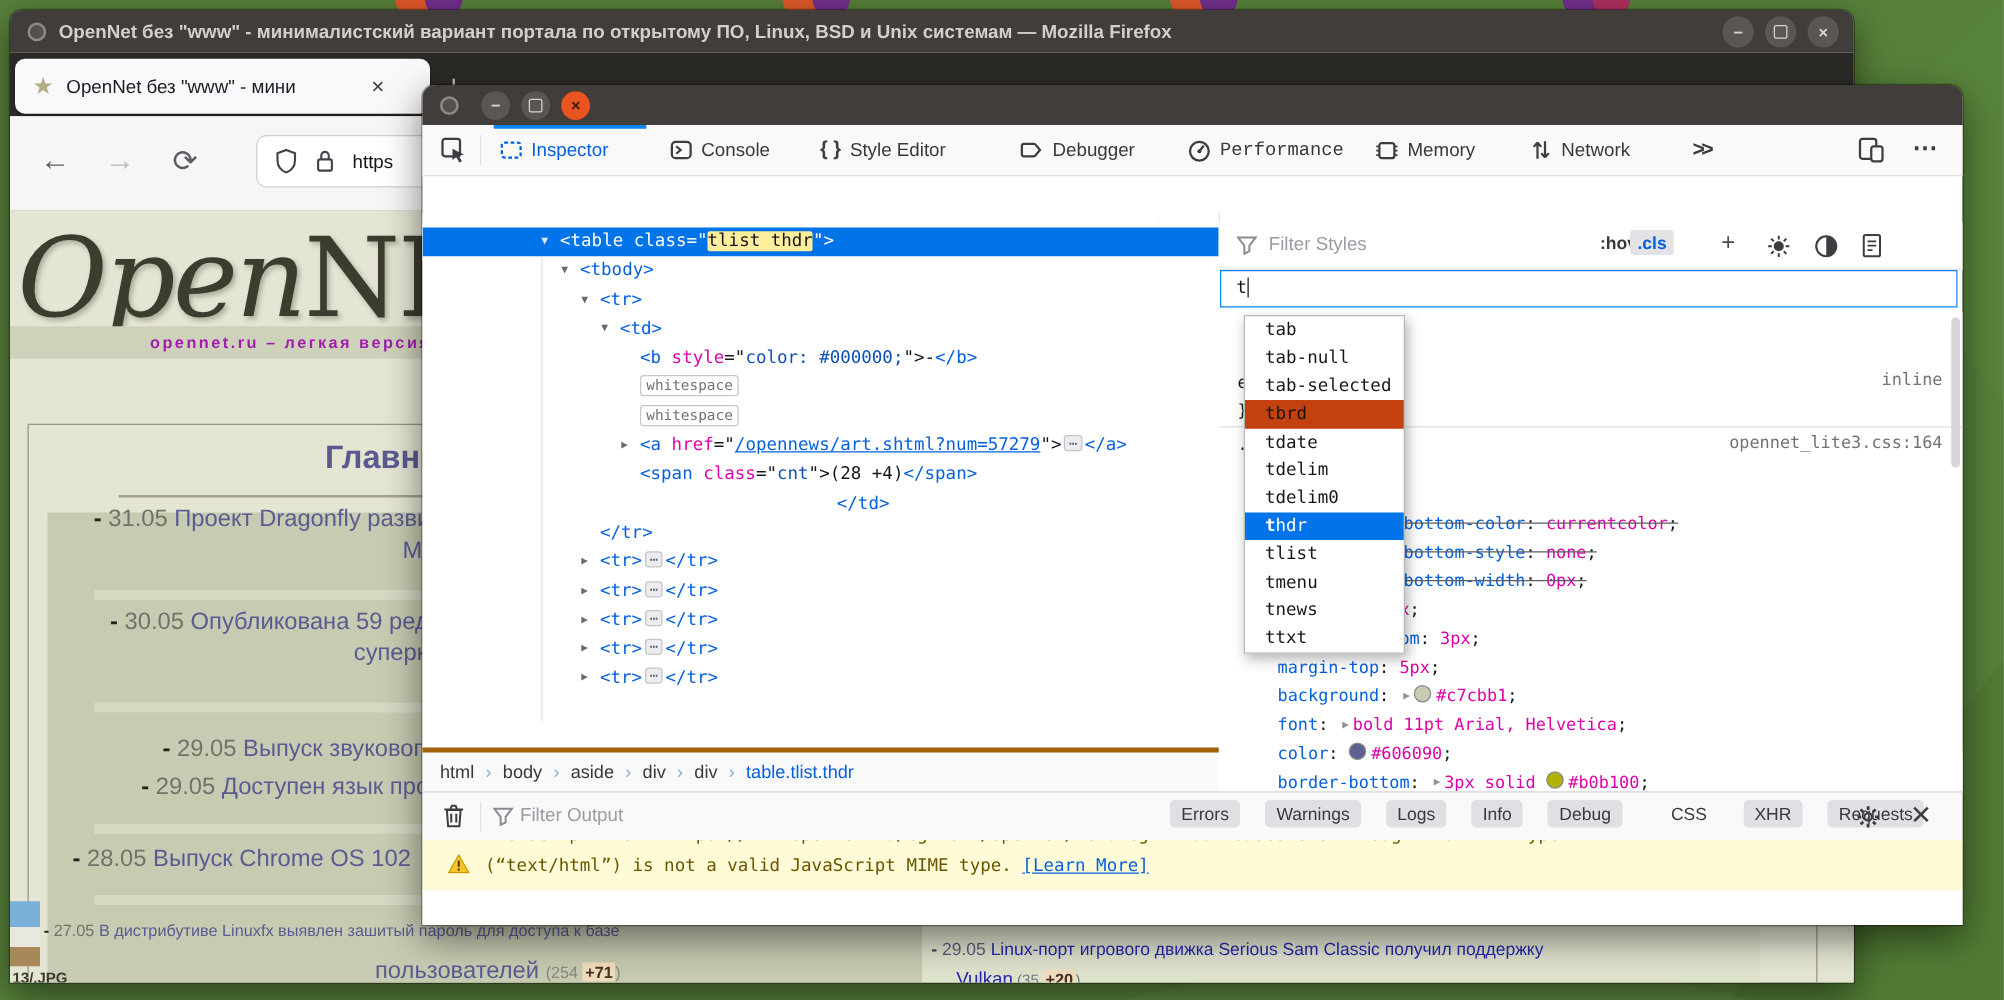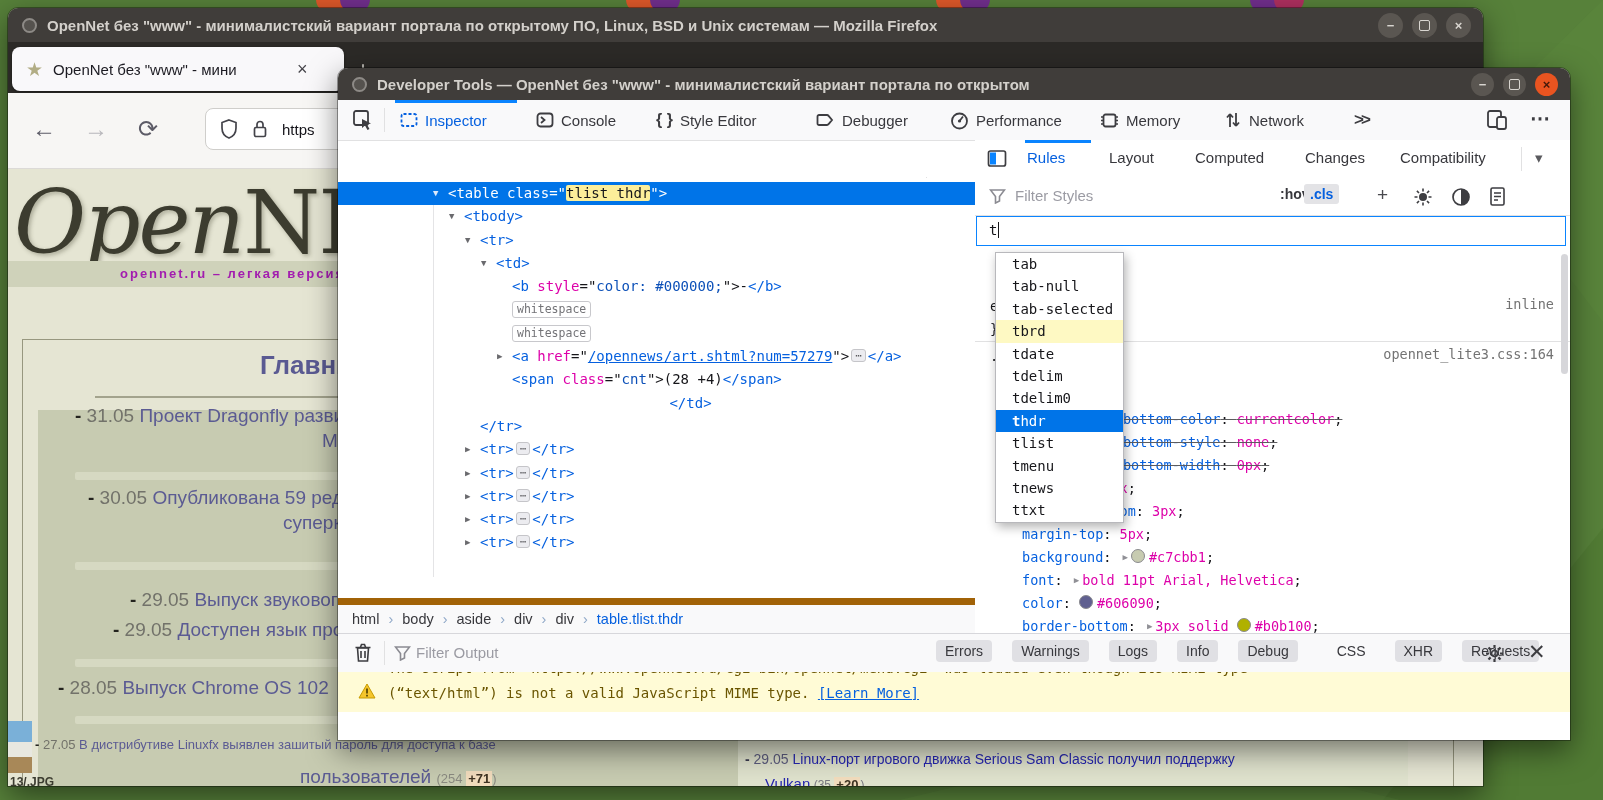--- a/index.html
+++ b/index.html
@@ -108,21 +108,21 @@
   .tk-u{color:#0560df;text-decoration:underline;} .tk-p{color:#16161a;}
   .tk-h{background:#fcee9a;color:#16161a;border-radius:2px;}
   .sel .tk-t,.sel .tk-a,.sel .tk-v,.sel .tk-p,.sel .tk-u{color:#fff;}
   .pill-ws{display:inline-block;border:1px solid #c8c8cc;border-radius:3px;color:#737377;
            font-size:11.5px;line-height:15px;padding:0 4px;vertical-align:1px;background:#fff;}
   .pill-el{display:inline-block;background:#ececf0;border:1px solid #c5c5c9;border-radius:3px;
            color:#5a5a5e;font-size:11px;line-height:11px;padding:0 3px;vertical-align:2px;margin:0 2px;}
   #mguide{left:95px;top:137px;width:1px;height:372px;background:#e4e4e6;}
 
   
-  #crumbbar{left:0;top:530px;width:1232px;height:35px;background:#f9f9fa;border-top:7px solid #a16207;
+  #crumbbar{left:0;top:530px;width:1232px;height:35px;background:#f9f9fa;border-top:4px solid #a16207;
             display:flex;align-items:center;font-size:14.5px;padding-left:14px;box-sizing:border-box;}
   .crumb{color:#38383d;margin-right:9px;}
   .crumb.active{color:#0560df;}
   .crumb-sep{color:#8fa8c8;margin-right:9px;}
 
   
   #rulesfilter{left:637px;top:110px;width:595px;height:37px;background:#fff;border-bottom:1px solid #e1e1e2;}
   #rulesfilter .ph{position:absolute;left:40px;top:9px;font-size:15px;color:#9b9ba3;}
   .hovbtn{position:absolute;top:8px;font-size:14px;font-weight:bold;color:#38383d;}
   .clsbtn{position:absolute;top:6px;font-size:14px;font-weight:bold;color:#0560df;
@@ -141,21 +141,21 @@
           vertical-align:-1px;margin-right:4px;}
   .rright{position:absolute;right:16px;color:#737373;}
   #rulesep{position:absolute;left:0;top:91px;width:100%;height:1px;background:#e1e1e2;}
   #rulescroll{position:absolute;right:2px;top:4px;width:7px;height:120px;background:#d6d6da;border-radius:4px;}
 
   
   #popup{left:657px;top:184px;width:127px;background:#fff;border:1px solid #b8b8bc;
          box-shadow:2px 4px 10px rgba(0,0,0,.3);font-family:"DejaVu Sans Mono",monospace;
          font-size:14px;color:#16161a;z-index:40;}
   .pitem{height:22.4px;line-height:22.4px;padding-left:16px;white-space:nowrap;}
-  .pitem.phov{background:#fef9c3;}
+  .pitem.phov{background:#c2410c;}
   .pitem.psel{background:#0074e8;color:#fff;}
   .pitem.psel b{color:#fff;}
 
   
   #consbar{left:0;top:565px;width:1232px;height:39px;background:#f9f9fa;border-top:1px solid #d7d7db;}
   #consbar .ph{position:absolute;left:78px;top:10px;font-size:15px;color:#9b9ba3;}
   #chips{position:absolute;left:598px;top:6px;display:flex;align-items:center;gap:20px;}
   .chip{font-size:14px;color:#38383d;padding:3px 9px;border-radius:4px;background:#e0e0e4;}
   .chip.plain{background:transparent;margin-left:10px;}
   #warnrow{left:0;top:604px;width:1232px;height:40px;background:#fffbd6;border-bottom:1px solid #efe3a8;}
@@ -254,21 +254,20 @@
         <div class="nline" style="left: 757px; top: 606px; font-size: 15px;"><span class="nk-link2">Vulkan</span><span class="nk-gray2"> (35 </span><span class="nk-badge">+20</span><span class="nk-gray2">)</span></div>
       </div>
     <div id="thumb" class="abs"></div>
     <div id="thumbcap" class="abs">13/.JPG</div>
   </div>
 </div>
 
 <div id="dtwin" class="abs window">
   <div class="titlebar">
     <span class="win-dot"></span>
-    <span class="tb-title">Developer Tools — OpenNet без "www" - минималистский вариант портала по открытом</span>
     <span class="tb-btns">
       <span class="circle-btn" style="width:23px;height:23px;">−</span>
       <span class="circle-btn" style="width:23px;height:23px;">
           <span class="sq"></span>
         </span>
       <span class="circle-btn close-orange" style="width:23px;height:23px;">×</span>
     </span>
   </div>
 
   <div id="dt-toolbar" class="abs">
@@ -297,21 +296,21 @@
     <span class="tooltab" style="left:318px;">
       <span style="font-weight:bold;font-size:16px;color:#3d3d41;">{ }</span>
       <span>Style Editor</span>
     </span>
     <span class="tooltab" style="left:478px;">
       <svg width="19" height="18" viewBox="0 0 19 18">
           <path d="M3 4 h8 a2 2 0 0 1 1.6 .9 L16 9 l-3.4 4.1 a2 2 0 0 1 -1.6 .9 H3 a1.5 1.5 0 0 1 -1.5 -1.5 v-7 A1.5 1.5 0 0 1 3 4 Z" fill="none" stroke="#3d3d41" stroke-width="1.8"></path>
         </svg>
       <span>Debugger</span>
     </span>
-    <span class="tooltab" style="left:612px;">
+    <span class="tooltab" style="left:612px;font-family:Liberation Mono, monospace;">
       <svg width="19" height="19" viewBox="0 0 19 19">
           <circle cx="9.5" cy="10" r="7.5" fill="none" stroke="#3d3d41" stroke-width="1.8"></circle>
           <path d="M9.5 10 L13 5.5" stroke="#3d3d41" stroke-width="1.8"></path>
           <circle cx="9.5" cy="10" r="1.6" fill="#3d3d41"></circle>
         </svg>
       <span>Performance</span>
     </span>
     <span class="tooltab" style="left:762px;">
       <svg width="19" height="19" viewBox="0 0 19 19">
           <rect x="3.5" y="3.5" width="12" height="12" rx="2" fill="none" stroke="#3d3d41" stroke-width="1.8"></rect>
@@ -347,36 +346,20 @@
     <span class="ph">Search HTML</span>
     <span class="vsep" style="left:588px;top:7px;"></span>
     <span class="abs" style="left:602px;top:6px;font-size:20px;color:#585860;">+</span>
     <span class="abs" style="left:628px;top:9px;">
       <svg width="18" height="18" viewBox="0 0 18 18">
           <path d="M11 7 L3 15 L1.5 16.5 M11 7 l3.5 -3.5 a1.8 1.8 0 0 1 2.5 2.5 L13.5 9.5 Z M10 6 l2.5 2.5" fill="none" stroke="#3d3d41" stroke-width="1.6"></path>
         </svg>
     </span>
   </div>
 
-  <div id="row2R" class="abs">
-    <div id="rules-strip"></div>
-    <span class="abs" style="left:12px;top:9px;">
-      <svg width="20" height="19" viewBox="0 0 20 19">
-          <rect x="1.5" y="2" width="17" height="15" rx="2" fill="none" stroke="#3d3d41" stroke-width="1.7"></rect>
-          <rect x="3" y="3.5" width="6" height="12" fill="#0a84ff"></rect>
-        </svg>
-    </span>
-    <span class="sbtab active" style="left:52px;">Rules</span>
-    <span class="sbtab" style="left:134px;">Layout</span>
-    <span class="sbtab" style="left:220px;">Computed</span>
-    <span class="sbtab" style="left:330px;">Changes</span>
-    <span class="sbtab" style="left:425px;">Compatibility</span>
-    <span class="vsep" style="left:546px;top:7px;"></span>
-    <span class="sbtab" style="left:560px;color:#5a5a5e;">▾</span>
-  </div>
 
   <div id="markup" class="abs">
       <div class="mrow sel" style="padding-left: 110px;"><span class="exp" style="left: 95px;">▼</span><span class="tk-t">&lt;table </span><span class="tk-a">class</span><span class="tk-p">="</span><span class="tk-h">tlist thdr</span><span class="tk-p">"&gt;</span></div>
       <div class="mrow" style="padding-left: 126px;"><span class="exp" style="left: 111px;">▼</span><span class="tk-t">&lt;tbody&gt;</span></div>
       <div class="mrow" style="padding-left: 142px;"><span class="exp" style="left: 127px;">▼</span><span class="tk-t">&lt;tr&gt;</span></div>
       <div class="mrow" style="padding-left: 158px;"><span class="exp" style="left: 143px;">▼</span><span class="tk-t">&lt;td&gt;</span></div>
       <div class="mrow" style="padding-left: 174px;"><span class="tk-t">&lt;b </span><span class="tk-a">style</span><span class="tk-p">="</span><span class="tk-v">color: #000000;</span><span class="tk-p">"&gt;</span><span class="tk-p">-</span><span class="tk-t">&lt;/b&gt;</span></div>
       <div class="mrow" style="padding-left: 174px;"><span class="pill-ws">whitespace</span></div>
       <div class="mrow" style="padding-left: 174px;"><span class="pill-ws">whitespace</span></div>
       <div class="mrow" style="padding-left: 174px;"><span class="exp" style="left: 159px;">▶</span><span class="tk-t">&lt;a </span><span class="tk-a">href</span><span class="tk-p">="</span><span class="tk-u">/opennews/art.shtml?num=57279</span><span class="tk-p">"&gt;</span><span class="pill-el">⋯</span><span class="tk-t">&lt;/a&gt;</span></div>

